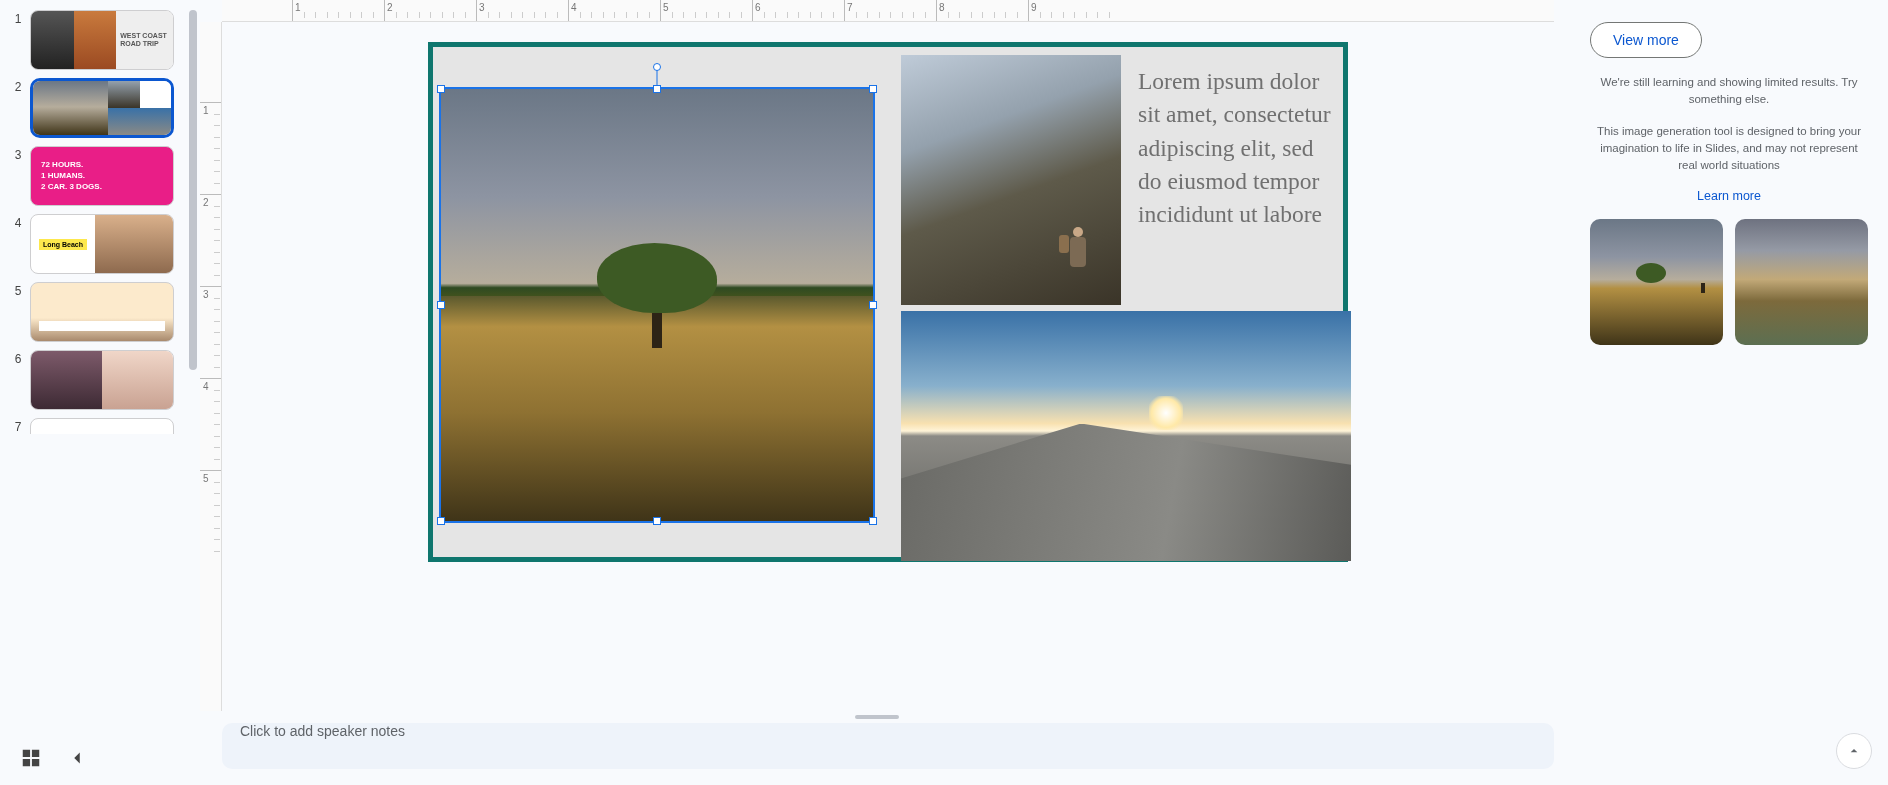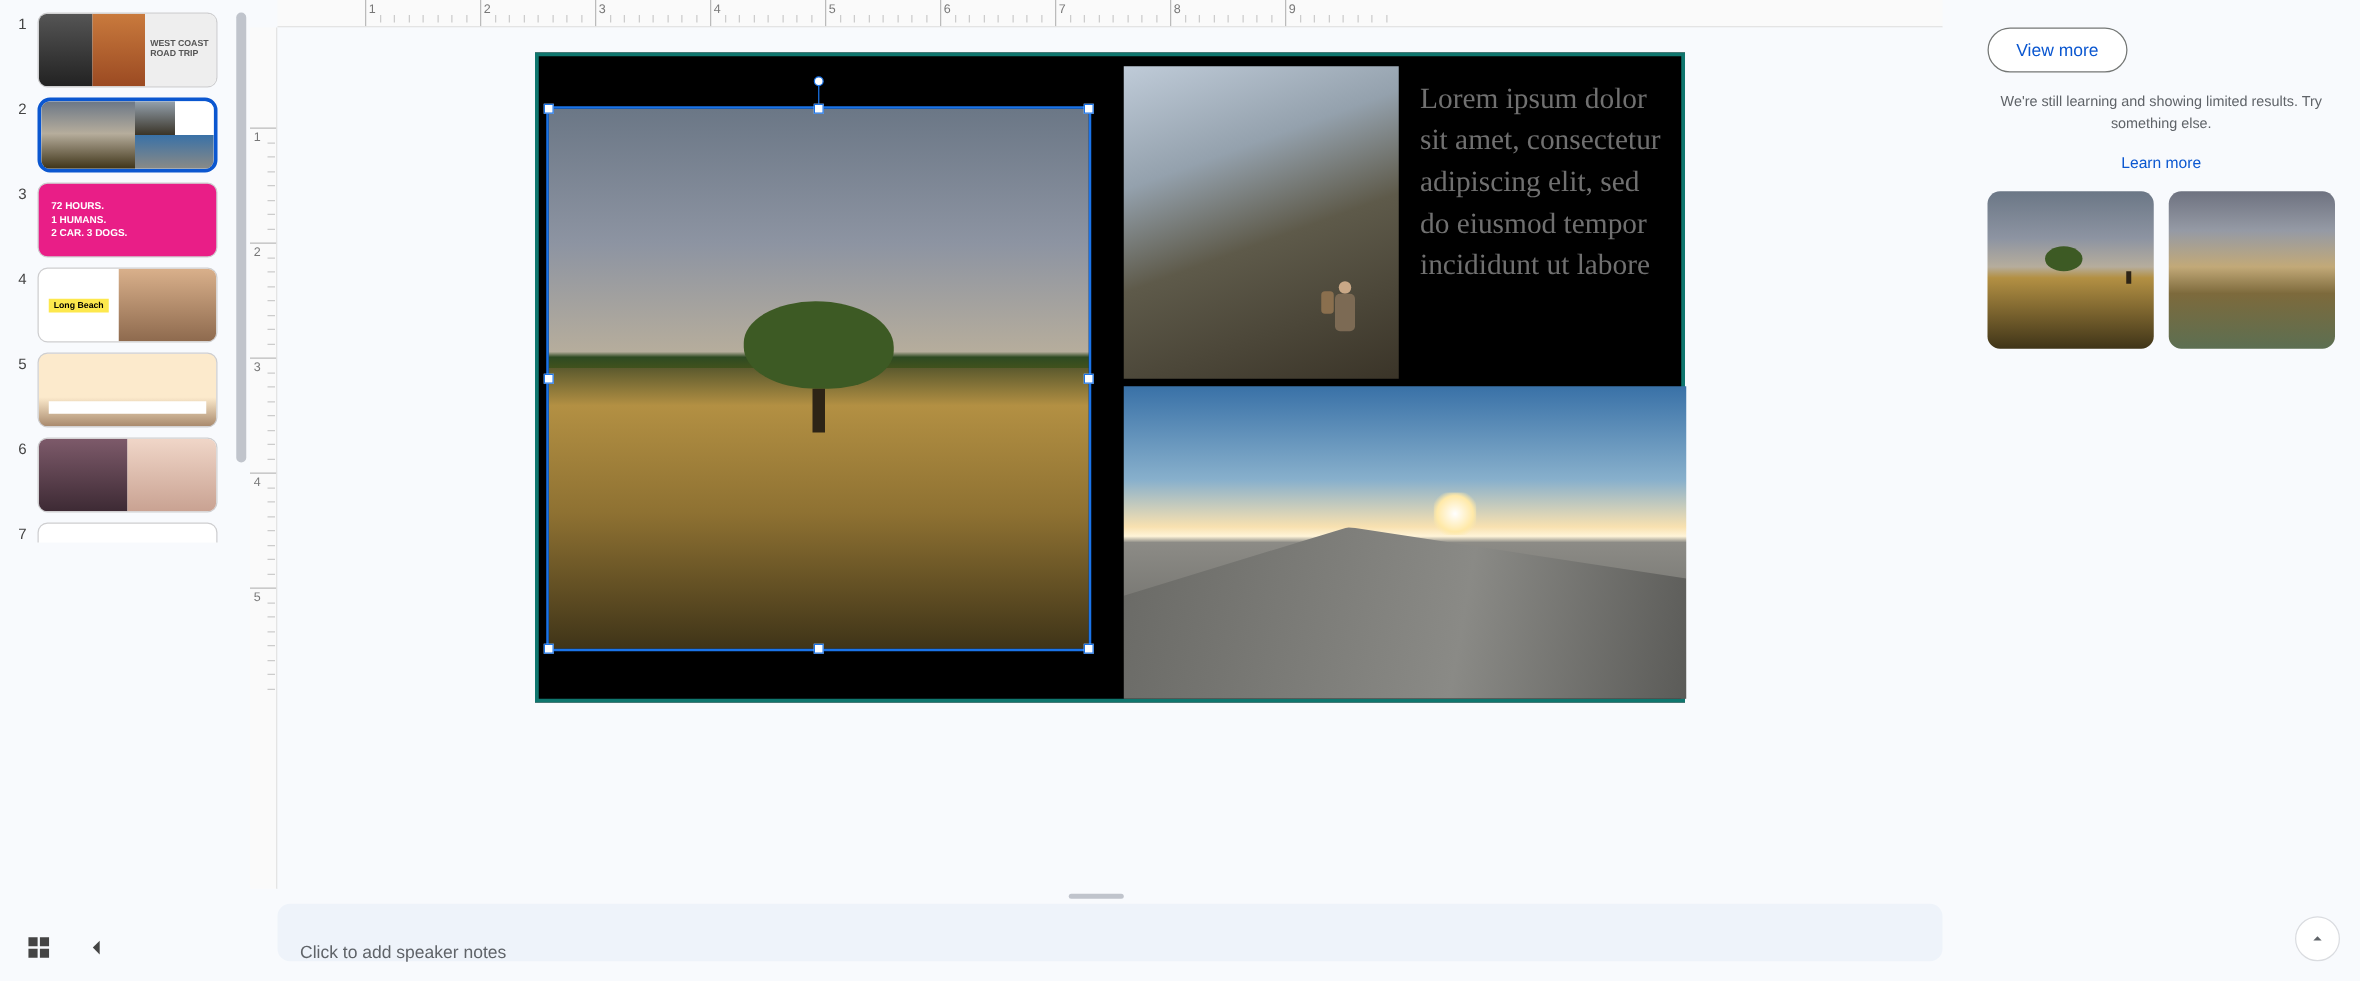--- a/index.html
+++ b/index.html
@@ -131,22 +131,22 @@
     flex:1;
     background:#f8fafd;
     position:relative;
     display:flex;
     justify-content:center;
     padding-top:20px;
   }
   .slide-canvas {
     width: 920px;
     height: 520px;
-    background:#000000;
-    border:3px solid #0f766e;
+    background:#e5e5e5;
+    border:5px solid #0f766e;
     position:relative;
   }
   .img-main {
     position:absolute; left:6px; top:40px; width:436px; height:436px;
     border:2px solid #1a73e8;
     background:
       linear-gradient(to bottom,
         #6b7786 0%, #8d94a2 25%, #b6ad9c 45%,
         #2e4a22 46%, #41521d 48%, #5c5a2e 48%,
         #b39043 55%, #8e7132 75%, #3f3418 100%);
@@ -201,21 +201,21 @@
     align-items: center;
   }
   .resize-grip div { width: 44px; height: 4px; background: #c0c4cc; border-radius: 2px; }
 
   .speaker-notes {
     margin: 0 0 16px 22px;
     height: 46px;
     background: #eef3fa;
     border-radius: 10px;
     display: flex;
-    align-items: flex-end;
+    align-items: flex-start;
     padding: 0 18px;
     color: #5f6368;
     font-size: 14px;
   }
 
   
   .sidebar {
     width: 318px;
     height: 100%;
     padding: 22px 20px;
@@ -585,20 +585,21 @@
 
   <div class="sidebar">
 
 
 
     <div class="view-more-row">
       <button class="view-more">View more</button>
     </div>
 
     <div class="hint">We're still learning and showing limited results. Try something else.</div>
+    <div class="disclaimer">This image generation tool is designed to bring your imagination to life in Slides, and may not represent real world situations</div>
     <div class="learn-more">Learn more</div>
 
     <div class="gen-row">
       <div class="gen-thumb gen-a">
         <div class="mini-tree">
             <div class="c"></div>
             <div class="t"></div>
           </div>
       </div>
       <div class="gen-thumb gen-b"></div>

